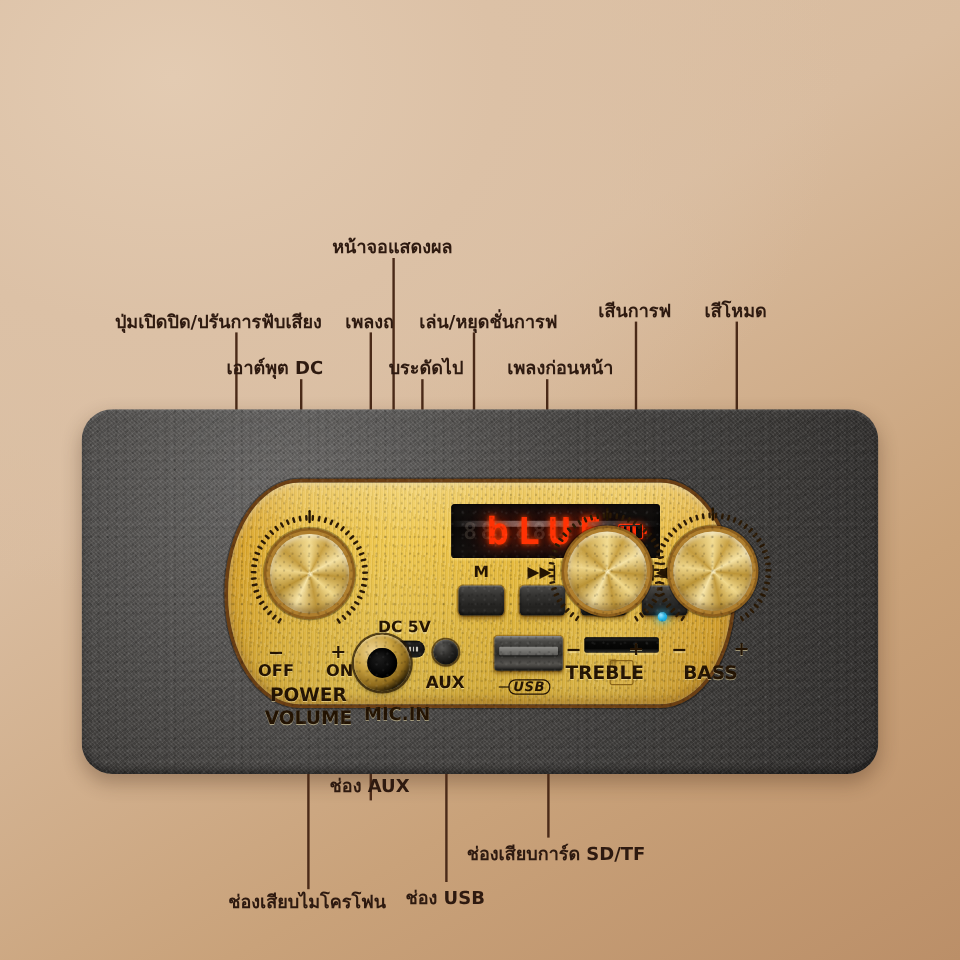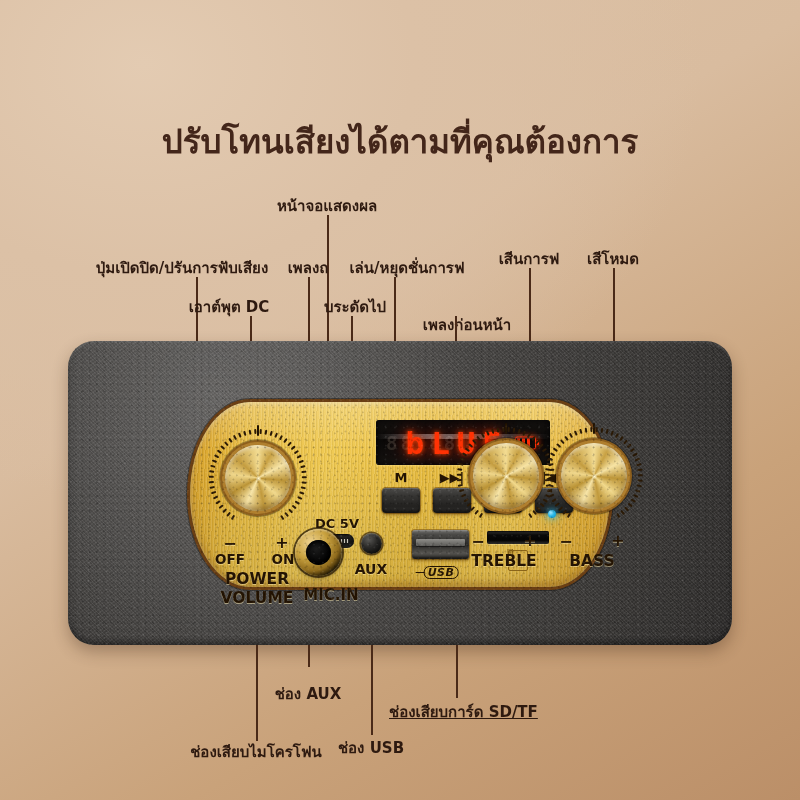--- a/index.html
+++ b/index.html
@@ -421,43 +421,40 @@
     border-radius: 50%;
     background: radial-gradient(circle at 35% 32%, #9fe6ff 0%, #2ab8e8 45%, #0a8ec4 100%);
     box-shadow: 0 0 6px rgba(40,190,240,0.9), 0 0 12px rgba(30,170,230,0.6);
   }
 </style>
 </head>
 <body>
 
 <div class="page">
 
-  <div class="subhead-wrap">
-    <div class="subhead">ปรับโทนเสียงได้ตามที่คุณต้องการ</div>
-  </div>
 
   <div class="callout c-center" style="left:182px; top:261px;">ปุ่มเปิดปิด/ปรันการฟับเสียง</div>
   <div class="leader" style="left:196px; top:277px; height:66px;"></div>
 
   <div class="callout c-center" style="left:229px; top:300px;">เอาต์พุต DC</div>
   <div class="leader" style="left:250px; top:316px; height:160px;"></div>
 
   <div class="callout c-center" style="left:327px; top:199px;">หน้าจอแสดงผล</div>
   <div class="leader" style="left:327px; top:215px; height:196px;"></div>
 
   <div class="callout c-center" style="left:308px; top:261px;">เพลงถ</div>
   <div class="leader" style="left:308px; top:277px; height:184px;"></div>
 
   <div class="callout c-center" style="left:355px; top:300px;">บระดัดไป</div>
   <div class="leader" style="left:351px; top:316px; height:145px;"></div>
 
   <div class="callout c-center" style="left:407px; top:261px;">เล่น/หยุดชั่นการฟ</div>
   <div class="leader" style="left:394px; top:277px; height:184px;"></div>
 
-  <div class="callout c-center" style="left:467px; top:300px;margin-top:18px;">เพลงก่อนหน้า</div>
+  <div class="callout c-center" style="left:467px; top:300px;">เพลงก่อนหน้า</div>
   <div class="leader" style="left:455px; top:316px; height:145px;"></div>
 
   <div class="callout c-center" style="left:529px; top:252px;">เสีนการฟ</div>
   <div class="leader" style="left:529px; top:268px; height:173px;"></div>
 
   <div class="callout c-center" style="left:613px; top:252px;">เสีโหมด</div>
   <div class="leader" style="left:613px; top:268px; height:173px;"></div>
 
   <div class="cabinet">
 
@@ -675,21 +672,21 @@
       <div class="panel-text pt-center" style="left:428px; top:131px; font-size:16px;">+</div>
       <div class="panel-text pt-center" style="left:402px; top:152px; font-size:15.5px;">BASS</div>
 
     </div>
   </div>
 
   <div class="leader" style="left:256px; top:645px; height:96px;"></div>
   <div class="callout c-center" style="left:256px; top:745px;">ช่องเสียบไมโครโฟน</div>
 
   <div class="leader" style="left:308px; top:645px; height:22px;"></div>
-  <div class="callout c-center" style="left:308px; top:687px;">ช่อง AUX</div>
+  <div class="callout c-center" style="left:308px; top:648px;">ช่อง AUX</div>
 
   <div class="leader" style="left:371px; top:645px; height:90px;"></div>
   <div class="callout c-center" style="left:371px; top:741px;">ช่อง USB</div>
 
   <div class="leader" style="left:456px; top:645px; height:53px;"></div>
-  <div class="callout" style="left:389px; top:705px;text-decoration:underline;">ช่องเสียบการ์ด SD/TF</div>
+  <div class="callout" style="left:389px; top:705px;">ช่องเสียบการ์ด SD/TF</div>
 
 </div>
 
 </body></html>

